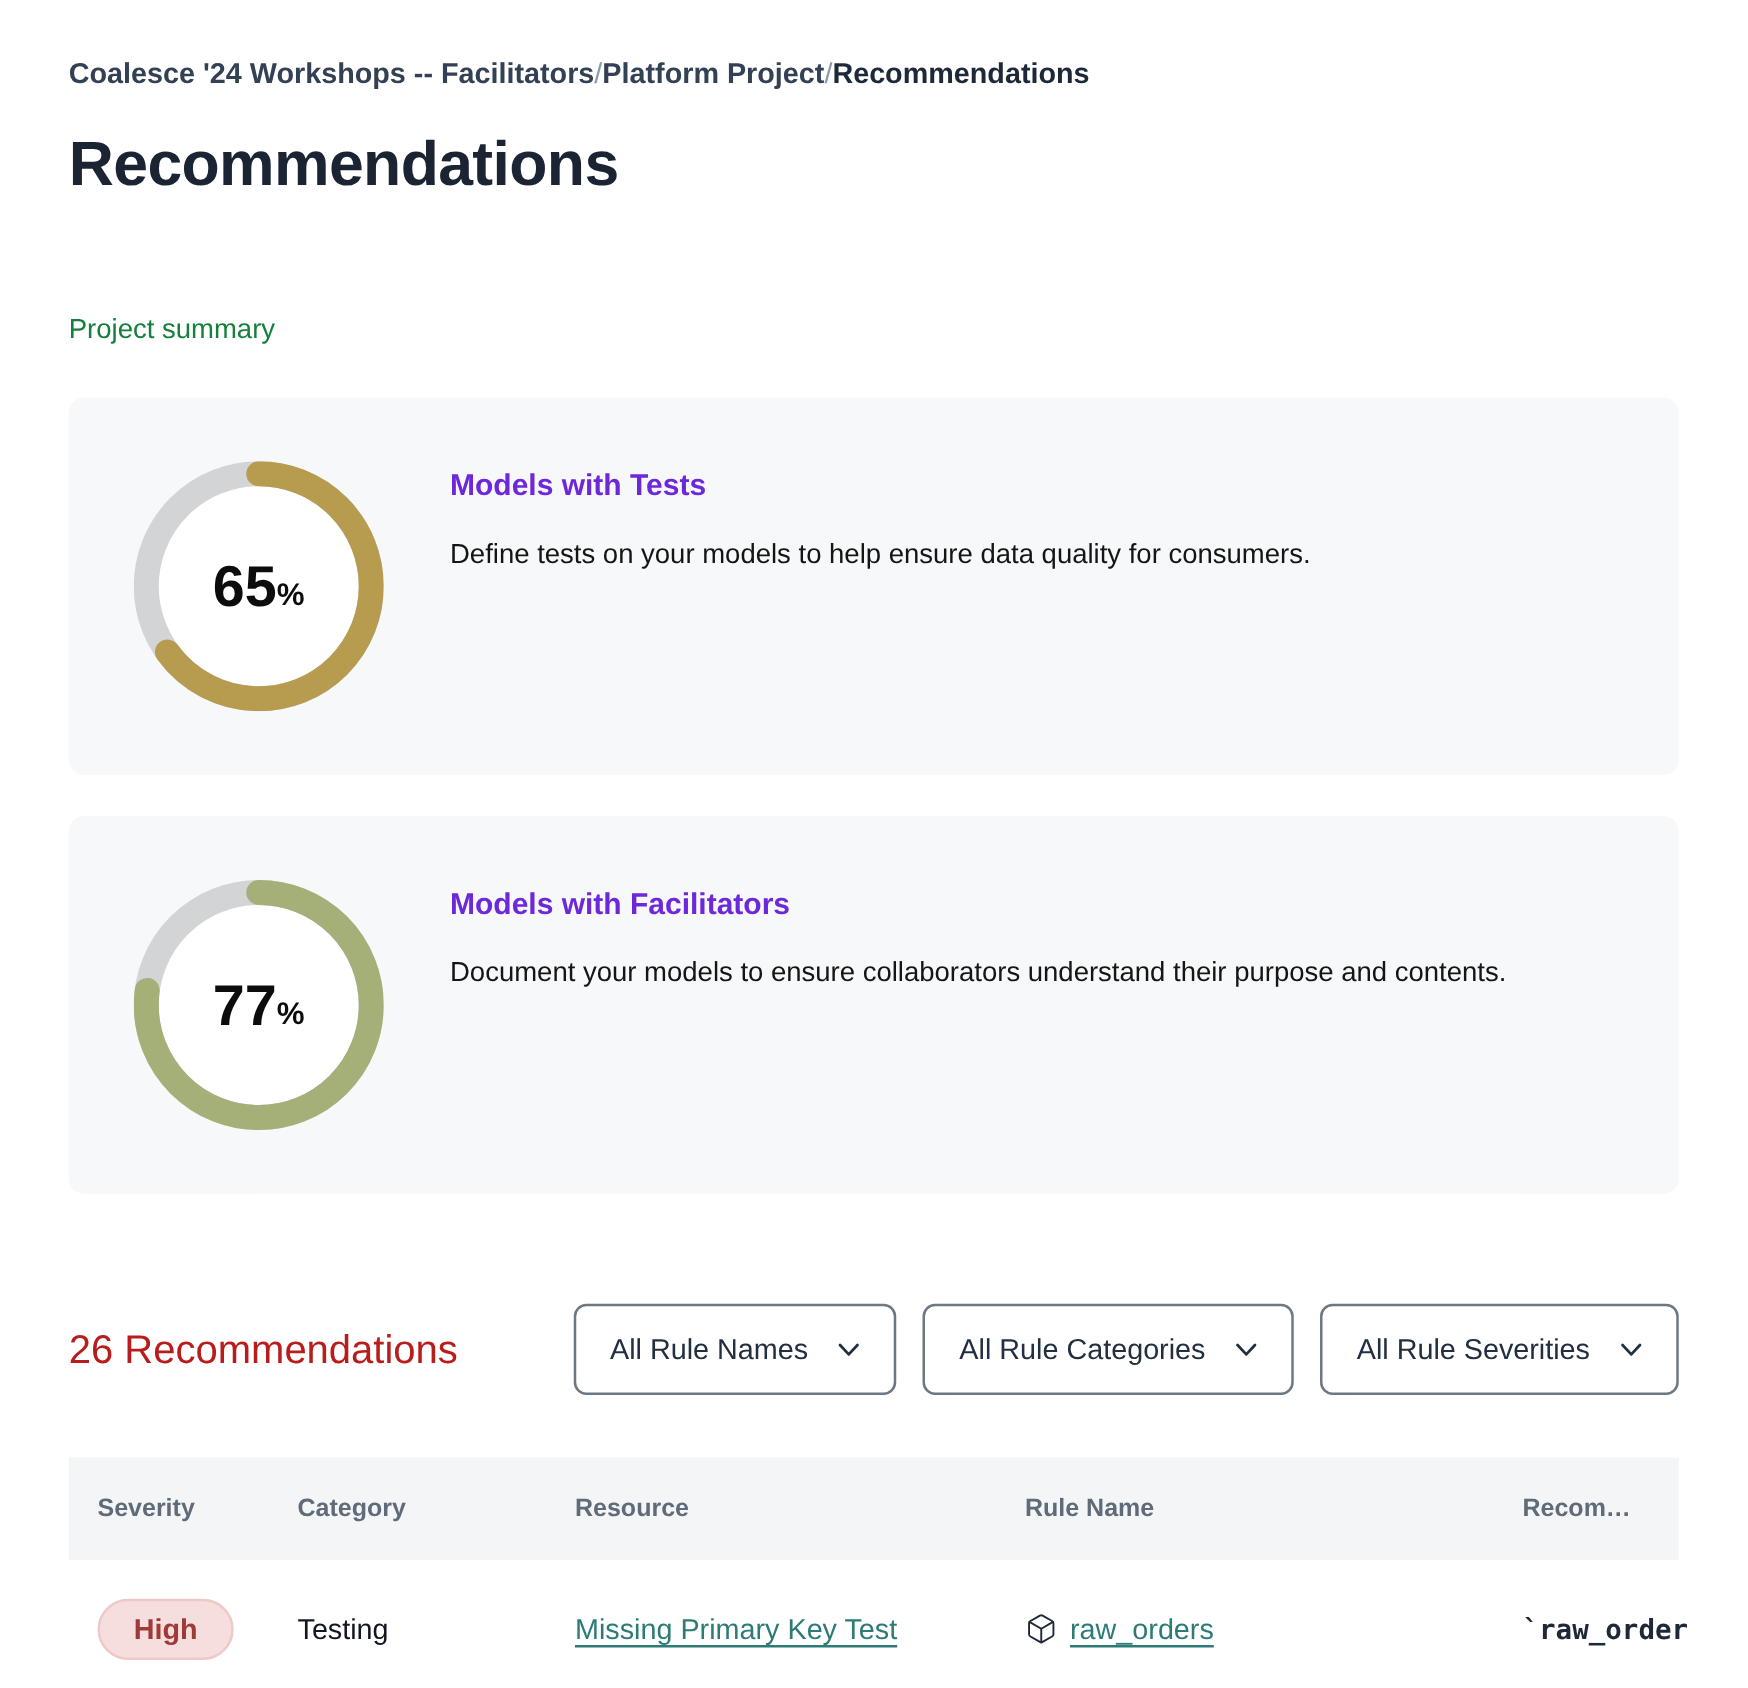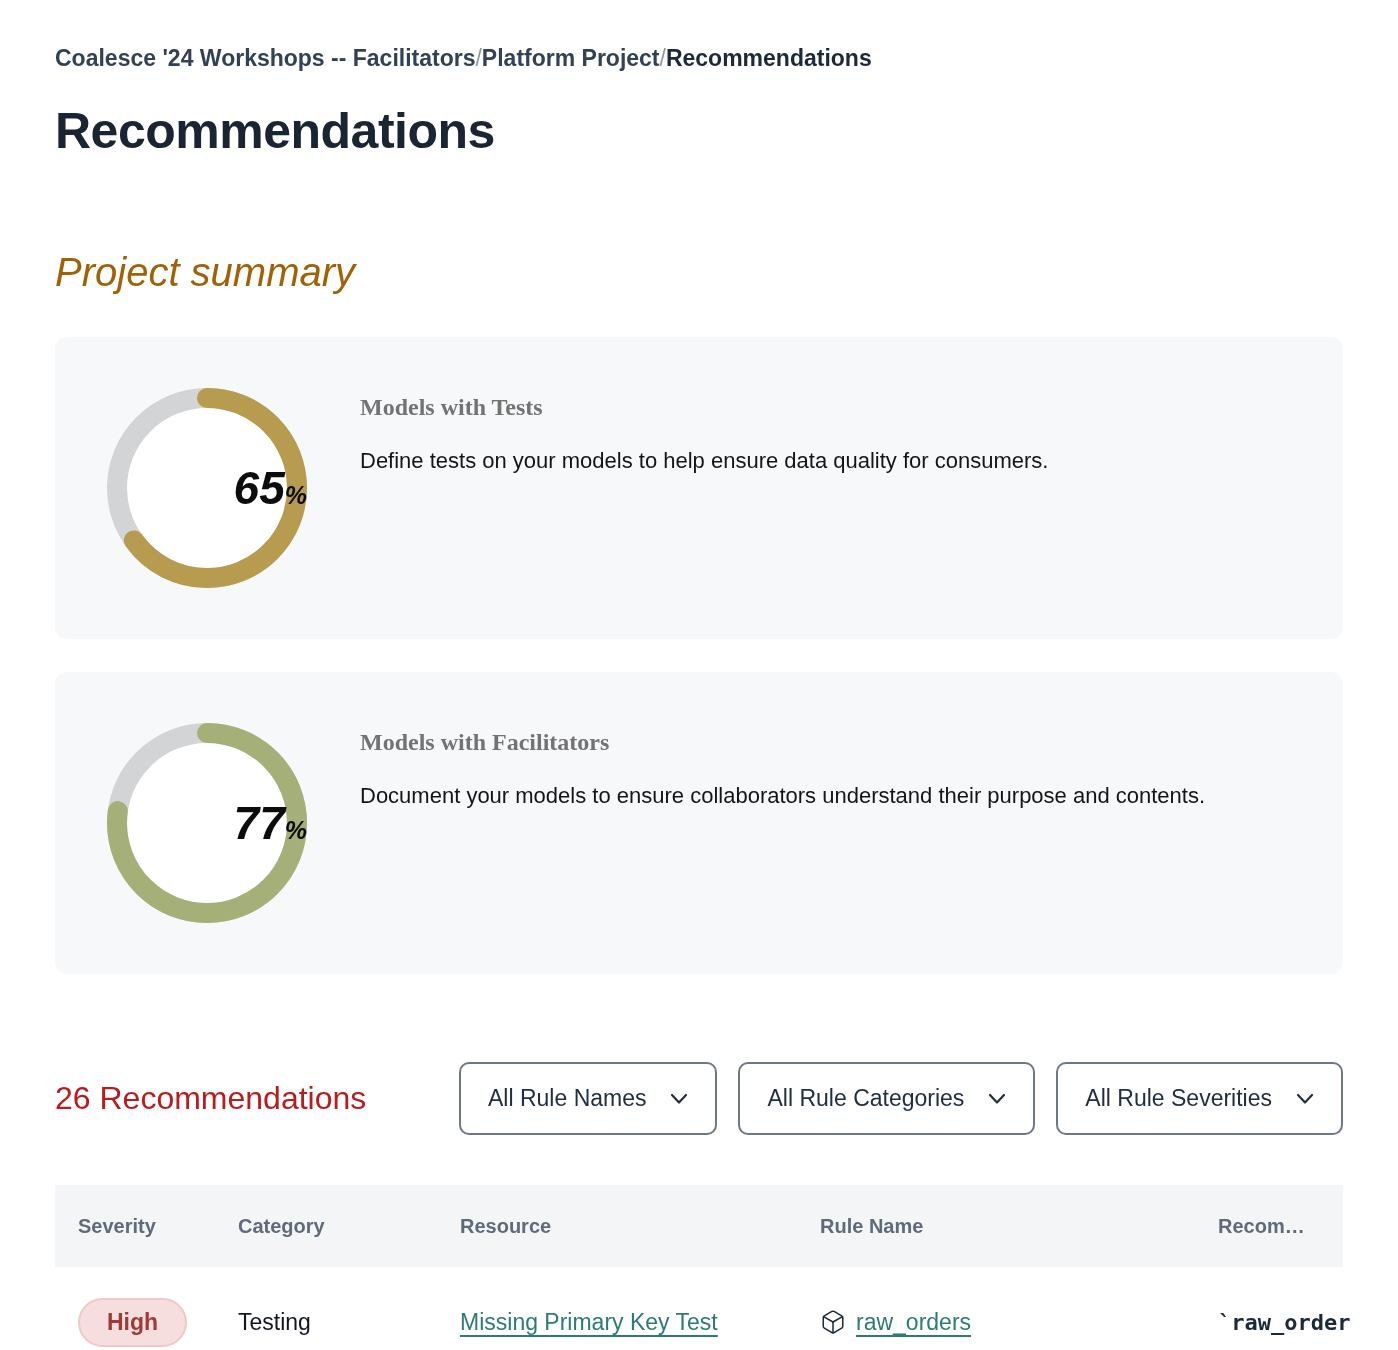--- a/index.html
+++ b/index.html
@@ -8,33 +8,33 @@
   .page { padding: 45px 55px 0 55px; width: 1398px; }
 
   
   .breadcrumb { display: flex; align-items: center; gap: 0; font-size: 23px; font-weight: 700; color: #334155; }
   .breadcrumb .sep { color: #8d99a5; font-weight: 400; }
   .breadcrumb .crumb { cursor: pointer; }
   .breadcrumb .crumb.current { color: #1d2939; }
 
   h1.page-title { margin-top: 30px; font-size: 50px; font-weight: 700; color: #1a2433; letter-spacing: -0.5px; }
 
-  h2.section-heading { margin-top: 90px; font-size: 40px; font-weight: 500; color: #a16207; font-style: italic; }
+  h2.section-heading { margin-top: 90px; font-size: 22px; font-weight: 500; color: #15803d; }
 
   
   .card { margin-top: 42px; background: #f7f8f9; border-radius: 12px; min-height: 302px;
           display: flex; align-items: center; width: 1288px; }
   .card + .card { margin-top: 33px; }
   .donut-wrap { margin-left: 52px; width: 200px; height: 200px; position: relative; flex: 0 0 auto; }
   .donut-wrap svg { display: block; }
-  .donut-label { position: absolute; inset: 0; display: flex; align-items: center; justify-content: flex-end; font-style: italic; }
+  .donut-label { position: absolute; inset: 0; display: flex; align-items: center; justify-content: center; }
   .donut-label .num { font-size: 46px; font-weight: 700; color: #0c0c0c; line-height: 1; }
   .donut-label .pct { font-size: 25px; font-weight: 700; color: #0c0c0c; line-height: 1; margin-top: 14px; }
   .card-text { margin-left: 53px; align-self: flex-start; padding-top: 57px; max-width: 930px; }
-  .card-title { font-size: 24px; font-weight: 700; color: #737373; font-family: Liberation Serif, serif; }
+  .card-title { font-size: 24px; font-weight: 700; color: #6d28d9; }
   .card-desc { margin-top: 24px; font-size: 22px; color: #151515; line-height: 1.45; }
 
   
   .filters-row { margin-top: 88px; display: flex; align-items: center; justify-content: space-between; width: 1288px; }
   .list-heading { font-size: 32px; font-weight: 500; color: #b91c1c; }
   .filter-group { display: flex; gap: 21px; }
   .filter-btn { display: flex; align-items: center; gap: 24px; height: 73px; padding: 0 27px;
                 background: #ffffff; border: 2px solid #6e7884; border-radius: 10px;
                 font-size: 23px; font-weight: 500; color: #222f41; cursor: pointer; }
   .chevron svg { display: block; }

